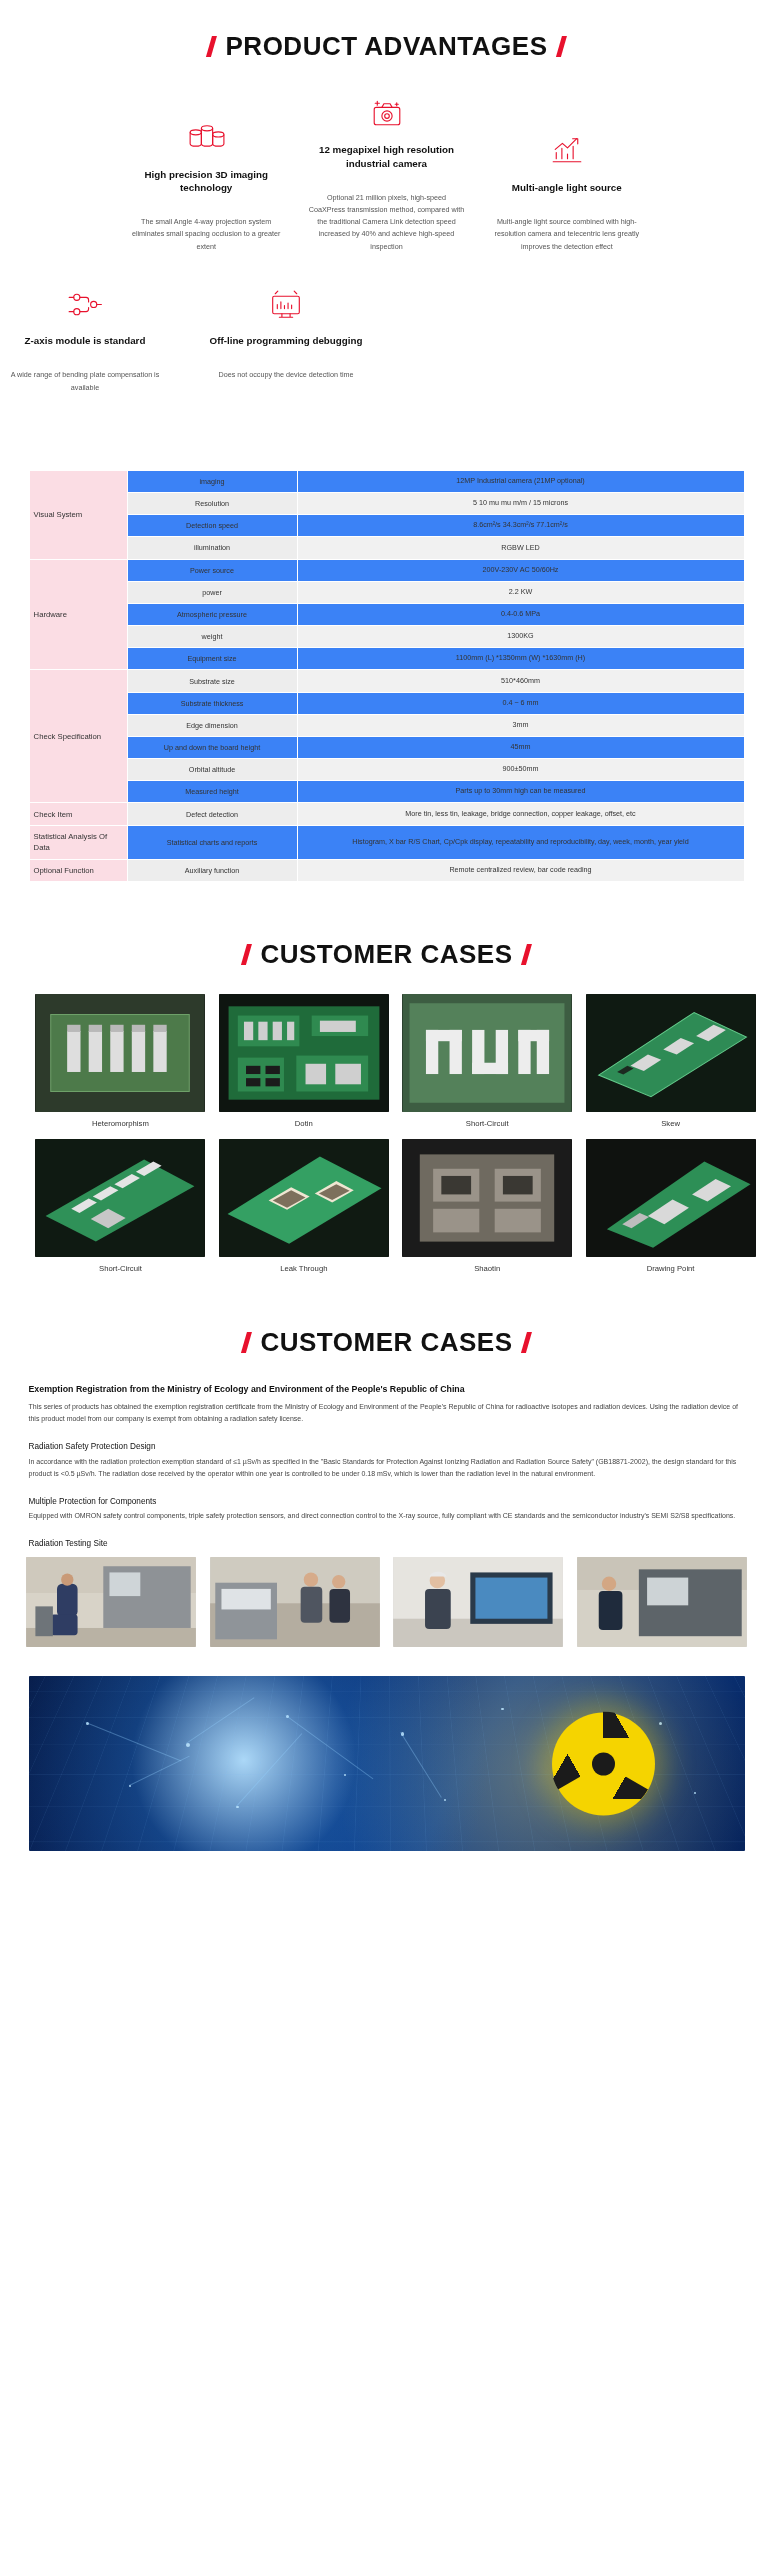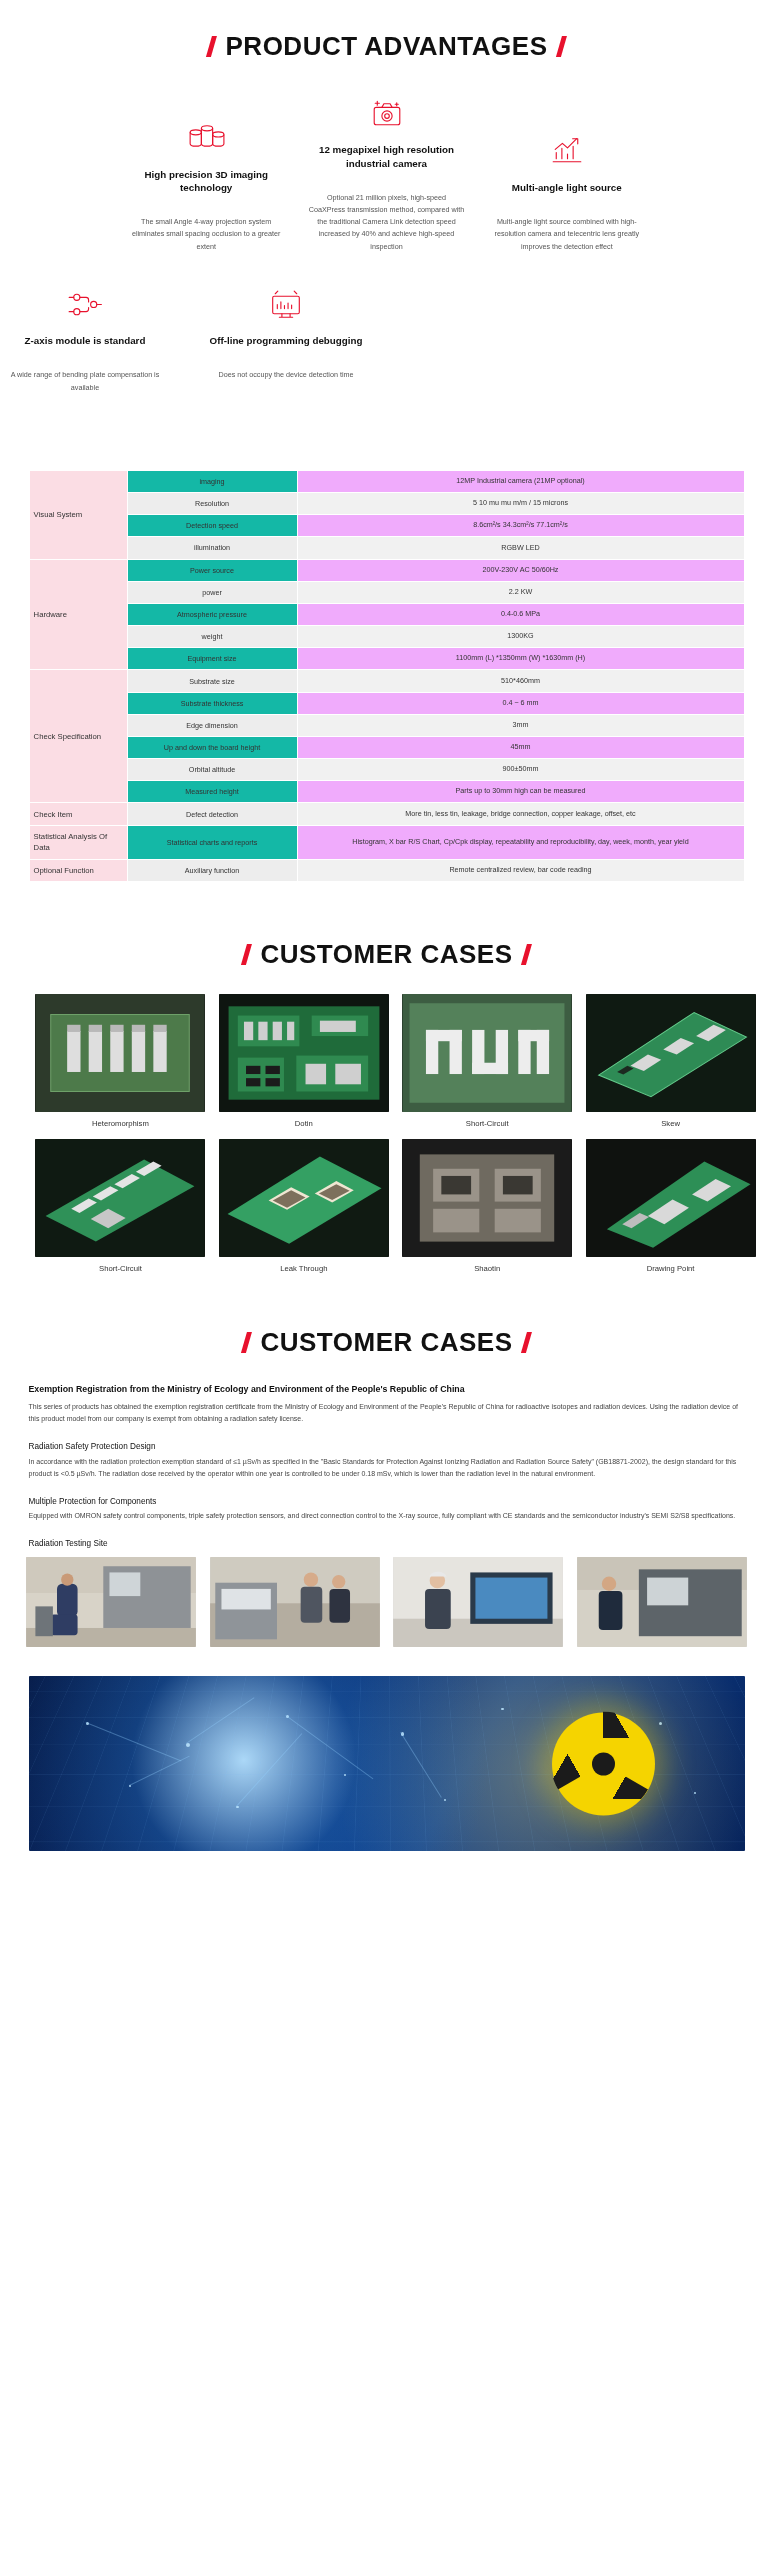--- a/index.html
+++ b/index.html
@@ -55,24 +55,24 @@
     margin:24px auto 0;
     width:716px;
     font-size:7.2px;
   }
   table.spec td { border:1px solid #ffffff; padding:5.2px 4.1px; vertical-align:middle; }
   td.cat {
     background:#fbdde4; width:98px; text-align:left; font-size:7.7px; color:#333;
     line-height:1.45;
   }
   td.param {
-    background:#14b8a6; width:170px; text-align:center; color:#333;
+    background:#3b82f6; width:170px; text-align:center; color:#333;
   }
   td.param.alt { background:#ededed; }
-  td.val { background:#f0abfc; text-align:center; color:#333; line-height:1.5; }
+  td.val { background:#3b82f6; text-align:center; color:#333; line-height:1.5; }
   td.val.alt { background:#f1f1f1; }
 
   
   .cases-wrap { padding-top:57px; }
   .cases-grid {
     display:grid;
     grid-template-columns: repeat(4, 170px);
     justify-content:center;
     gap:11.3px 13.4px;
     margin-top:24px;

